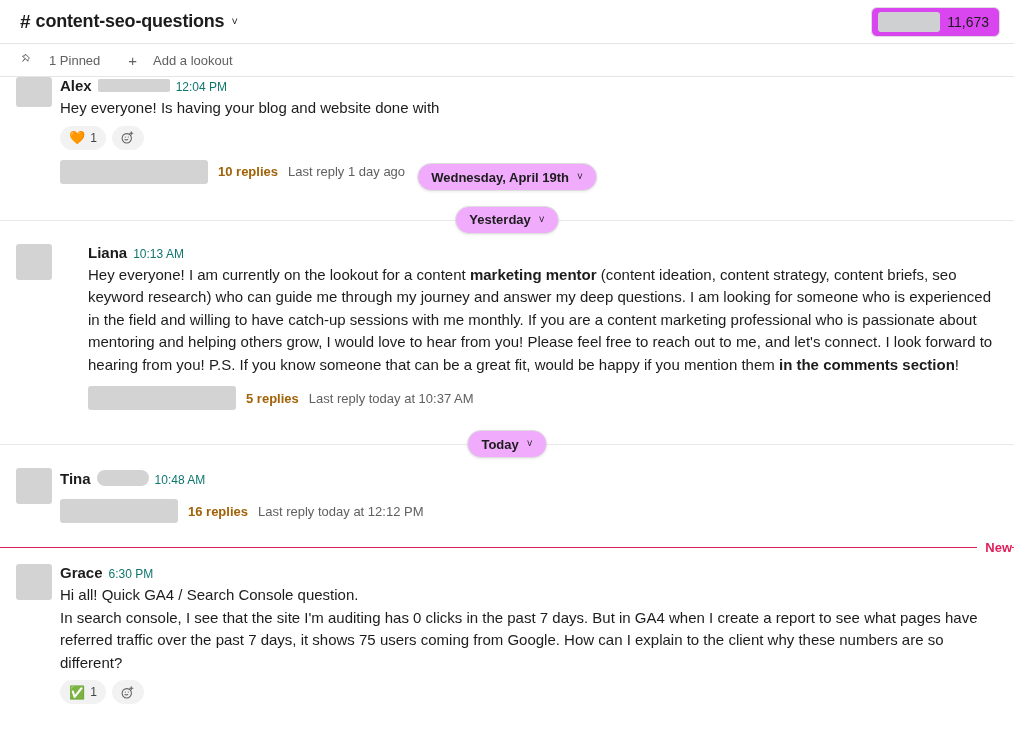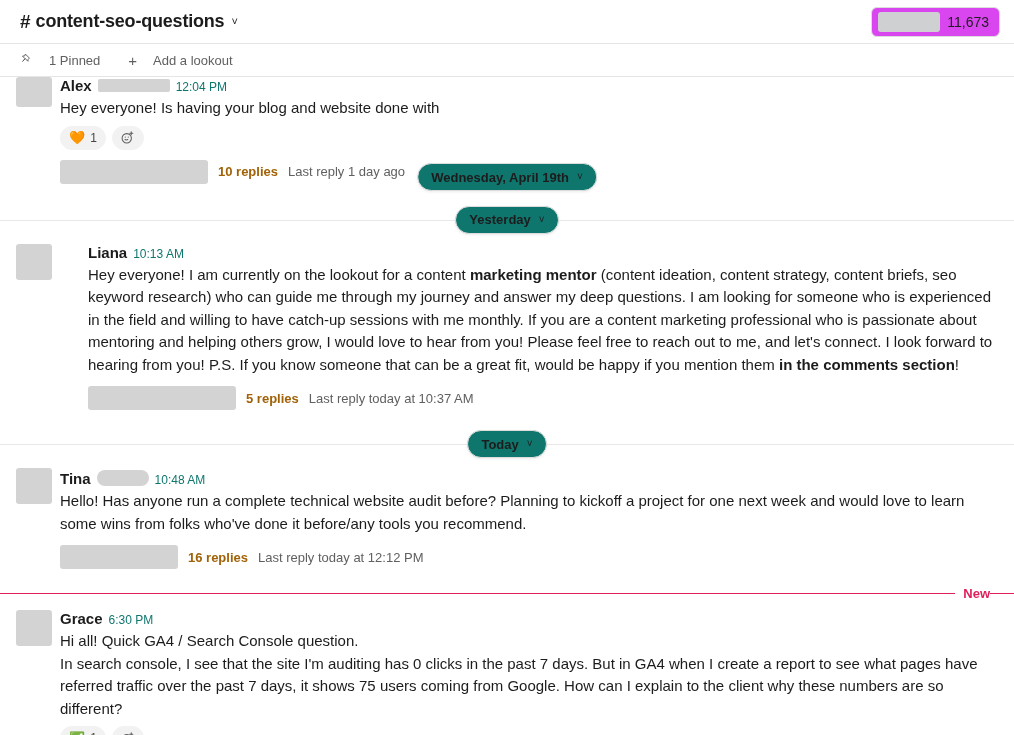--- a/index.html
+++ b/index.html
@@ -230,21 +230,21 @@
     top: 50%;
     height: 1px;
     background: #e8e8e8;
   }
   .date-pill {
     position: relative;
     z-index: 2;
     display: inline-flex;
     align-items: center;
     gap: 6px;
-    background: #0f766e;
+    background: #f0abfc;
     border: 1px solid #ddd;
     border-radius: 24px;
     height: 26px;
     padding: 0 13px;
     font-size: 13px;
     font-weight: bold;
     color: #1d1c1d;
     cursor: pointer;
     box-shadow: 0 1px 3px rgba(0,0,0,0.08);
   }
@@ -269,21 +269,21 @@
   .new-divider .rule {
     position: absolute;
     left: 0;
     right: 0;
     top: 50%;
     height: 1px;
     background: #e01e5a;
   }
   .new-label {
     position: absolute;
-    right: 24px;
+    right: 2px;
     top: 50%;
     transform: translateY(-50%);
     background: #ffffff;
     padding-left: 8px;
     font-size: 13px;
     font-weight: bold;
     color: #e01e5a;
     z-index: 2;
   }
 </style>
@@ -391,21 +391,20 @@
   </div>
 
   <div class="msg" style="margin-top:9px;">
     <div class="avatar"></div>
     <div class="msg-body">
       <div class="msg-meta">
         <span class="sender">Tina</span>
         <span class="redact-name rounded" style="width:52px;"></span>
         <span class="timestamp">10:48 AM</span>
       </div>
-      <div class="msg-text">Hello! Has anyone run a complete technical website audit before? Planning to kickoff a project for one next week and would love to learn some wins from folks who've done it before/any tools you recommend.</div>
       <div class="thread-row">
         <span class="thread-avatars w-sm"></span>
         <span class="reply-count">16 replies</span>
         <span class="reply-meta">Last reply today at 12:12 PM</span>
       </div>
     </div>
   </div>
 
   <div class="new-divider" style="margin-top:10px;">
     <div class="rule"></div>

